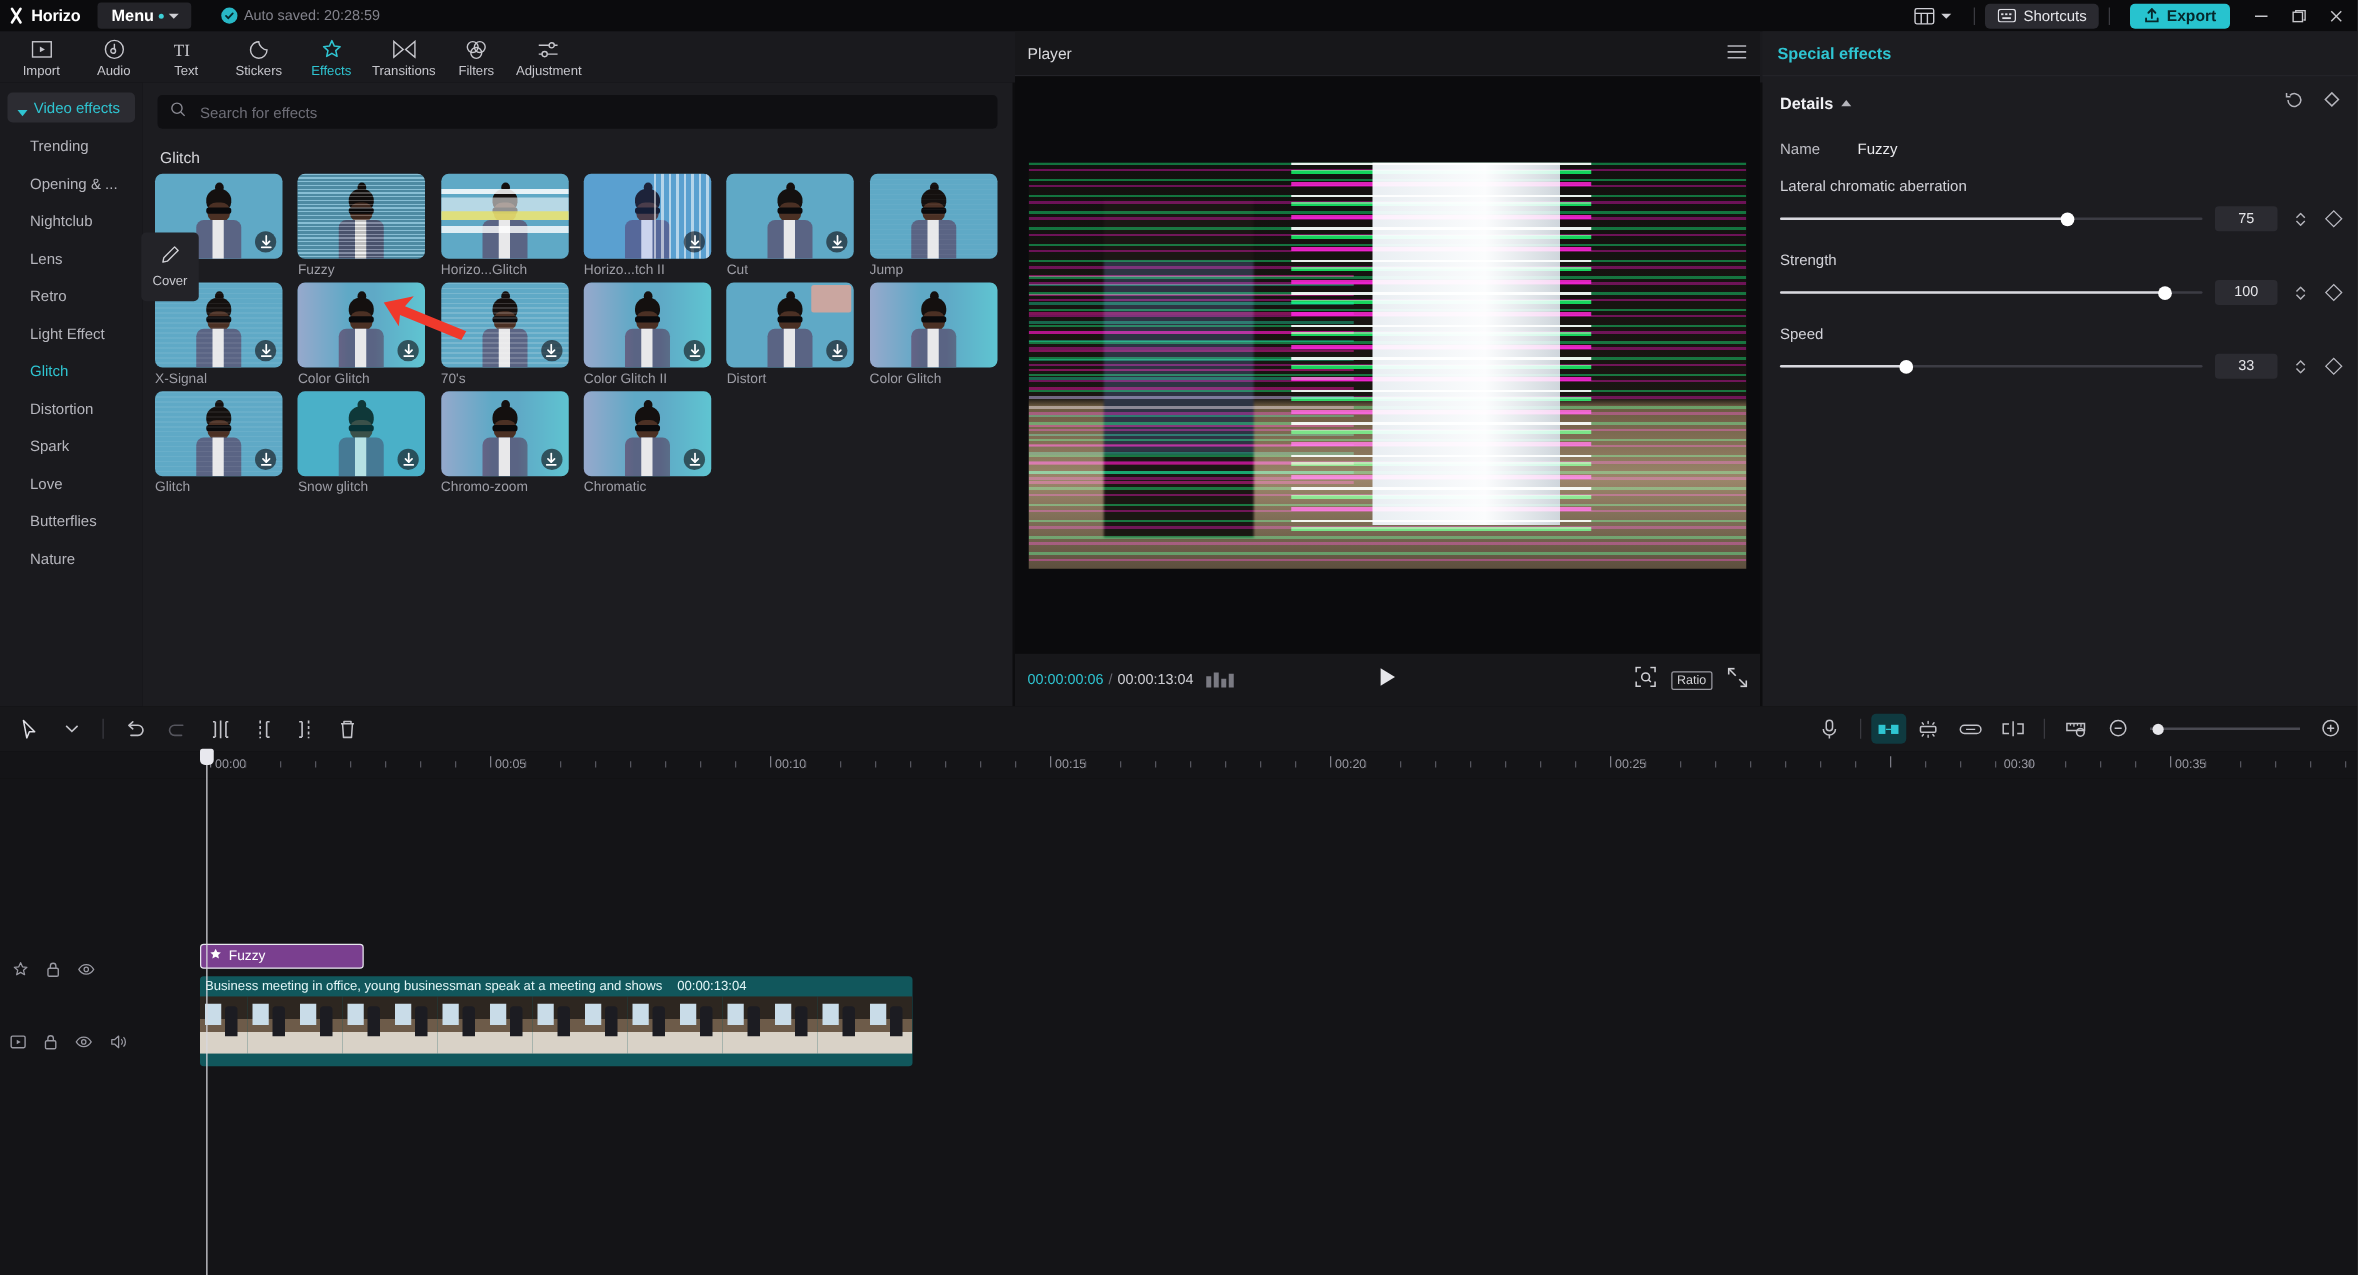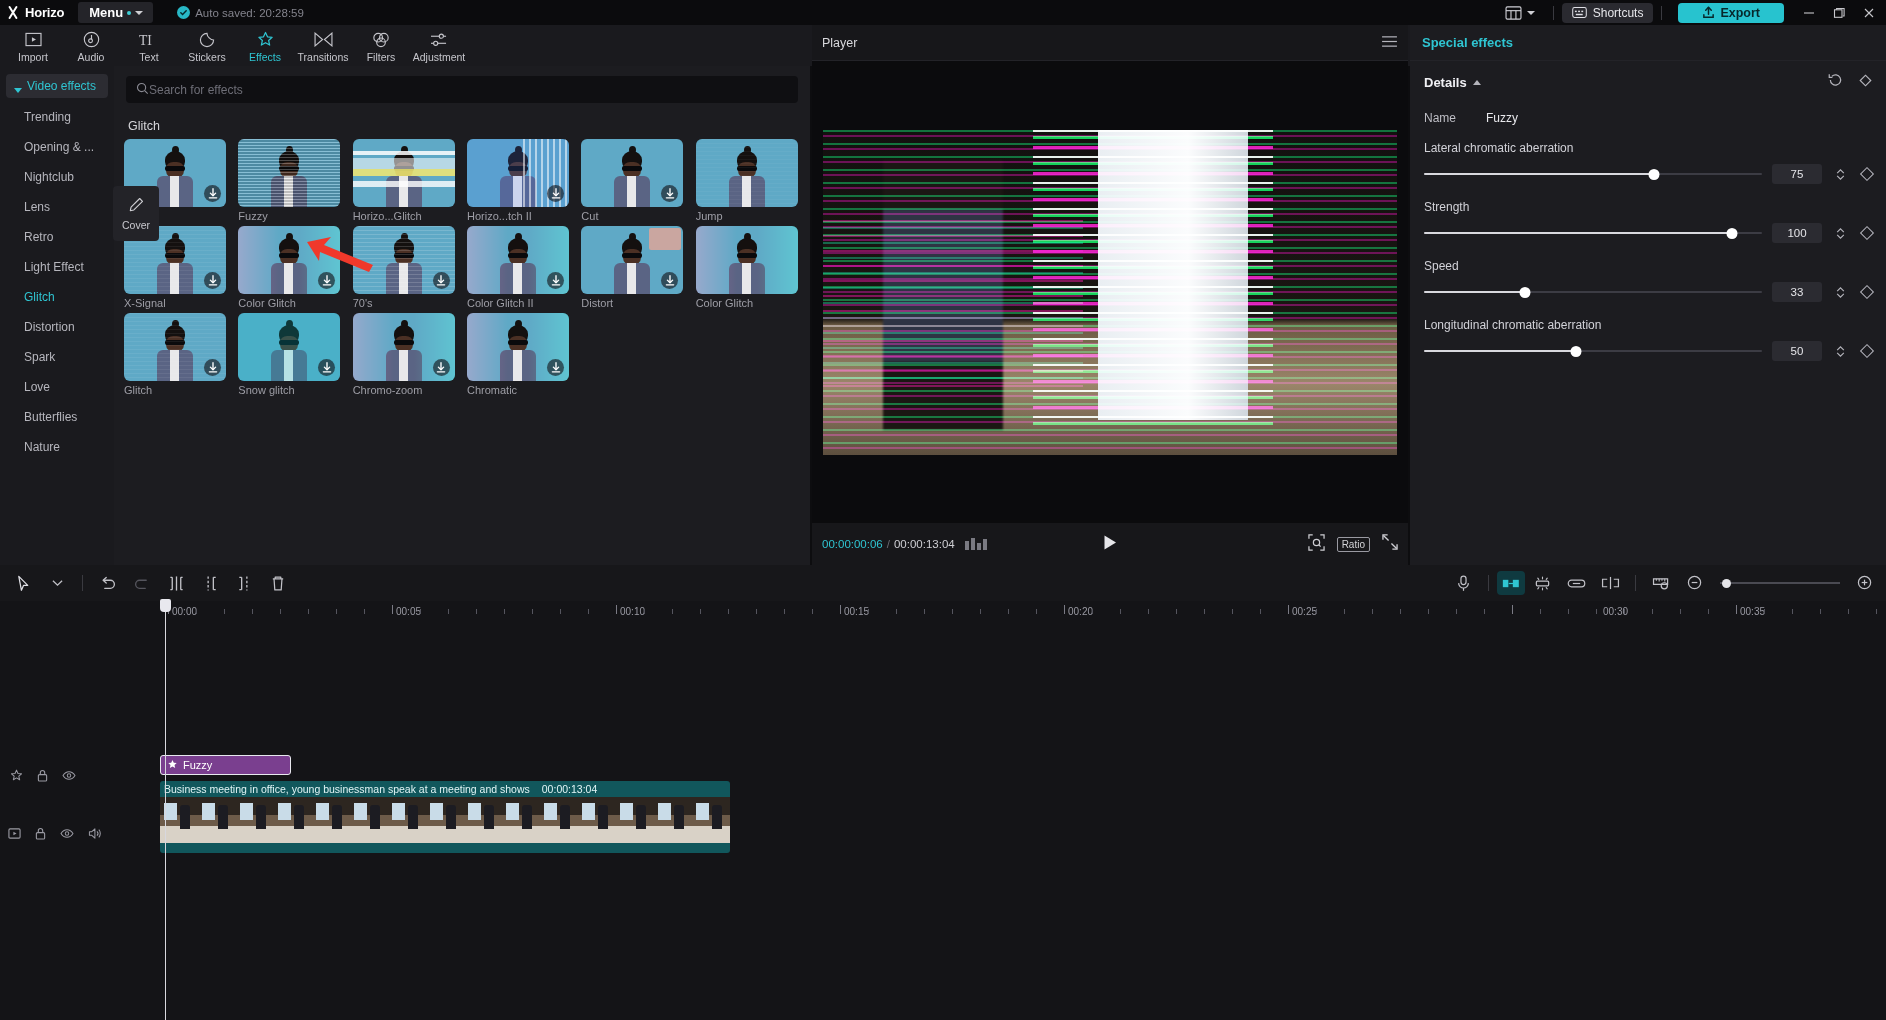--- a/index.html
+++ b/index.html
@@ -52,21 +52,21 @@
     margin-left: auto; display: flex; align-items: center; gap: 0px; padding-right: 2px; height: 25px;
   }
   .layout-btn { display:flex; align-items:center; gap:5px; padding: 0 10px; cursor:pointer; }
   .vsep { width:1px; height:14px; background:#3a3a40; margin: 0 8px; }
   .shortcuts-btn {
     display:flex; align-items:center; gap:6px; background:#2a2a30; border-radius:4px;
     padding: 3px 10px; font-size: 12px; color:#e6e6ea; cursor:pointer; height:20px;
   }
   .export-btn {
     display:flex; align-items:center; gap:5px; background:#27c3cf; border-radius:4px;
-    padding: 3px 24px; font-size:12.5px; font-weight:bold; color:#06282b; cursor:pointer;
+    padding: 3px 11px; font-size:12.5px; font-weight:bold; color:#06282b; cursor:pointer;
     height:20px; margin-left: 8px;
   }
   .win-ctrl { display:flex; align-items:center; margin-left: 10px; }
   .win-ctrl div {
     width: 30px; height: 25px; display:flex; align-items:center; justify-content:center;
     cursor:pointer; color:#c8c8cc; font-size: 12px;
   }
 
   
   .tooltabs {
@@ -100,21 +100,21 @@
   }
   .cat-item.active { color: #2fc5d2; }
 
   
   .browser {
     position: absolute; top: 66px; left: 114px; width: 696px; height: 499px;
     background: #1c1c20; border-radius: 0 0 0 0;
   }
   .searchbar {
     margin: 10px 12px 0 12px; height: 27px; background: #0f0f12; border-radius: 4px;
-    display:flex; align-items:center; gap:0; padding: 0 10px; cursor: text;
+    display:flex; align-items:center; gap:11px; padding: 0 10px; cursor: text;
   }
   .searchbar .ph { font-size: 12px; color: #6e6e77; }
   .sec-title { margin: 16px 0 6px 14px; font-size: 12.5px; color: #d6d6da; }
   .grid {
     margin: 0 10px; display: grid; grid-template-columns: repeat(6, 1fr);
     gap: 4px 10px;
   }
   .cell { width: 102px; cursor: pointer; }
   .thumb {
     width: 102px; height: 68px; border-radius: 6px; position: relative;
@@ -964,40 +964,20 @@
           </div>
           <div class="param">
             <div class="param-lbl">Speed</div>
             <div class="param-row">
               <div class="track">
                 <div class="rail"></div>
                 <div class="fill" style="width:30%"></div>
                 <div class="knob" style="left:30%"></div>
               </div>
               <div class="numbox">33</div>
-              <div class="stepper">
-                <svg width="9" height="5" viewBox="0 0 10 6">
-                  <path d="M1 5L5 1L9 5" stroke="#b4b4bb" fill="none" stroke-width="1.4"></path>
-                </svg>
-                <svg width="9" height="5" viewBox="0 0 10 6">
-                  <path d="M1 1L5 5L9 1" stroke="#b4b4bb" fill="none" stroke-width="1.4"></path>
-                </svg>
-              </div>
-              <div class="kf-diamond"></div>
-            </div>
-          </div>
-          <div class="param">
-            <div class="param-lbl">Longitudinal chromatic aberration</div>
-            <div class="param-row">
-              <div class="track">
-                <div class="rail"></div>
-                <div class="fill" style="width:45%"></div>
-                <div class="knob" style="left:45%"></div>
-              </div>
-              <div class="numbox">50</div>
               <div class="stepper">
                 <svg width="9" height="5" viewBox="0 0 10 6">
                   <path d="M1 5L5 1L9 5" stroke="#b4b4bb" fill="none" stroke-width="1.4"></path>
                 </svg>
                 <svg width="9" height="5" viewBox="0 0 10 6">
                   <path d="M1 1L5 5L9 1" stroke="#b4b4bb" fill="none" stroke-width="1.4"></path>
                 </svg>
               </div>
               <div class="kf-diamond"></div>
             </div>

